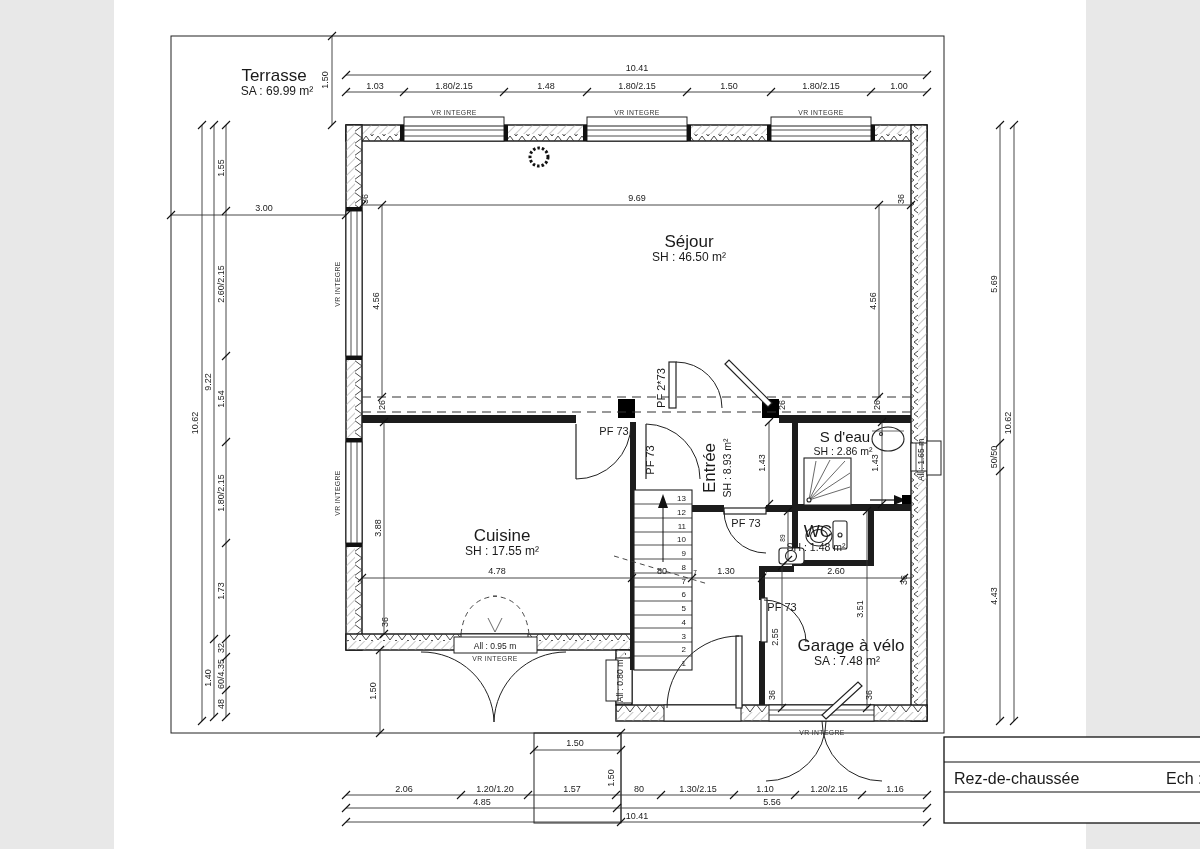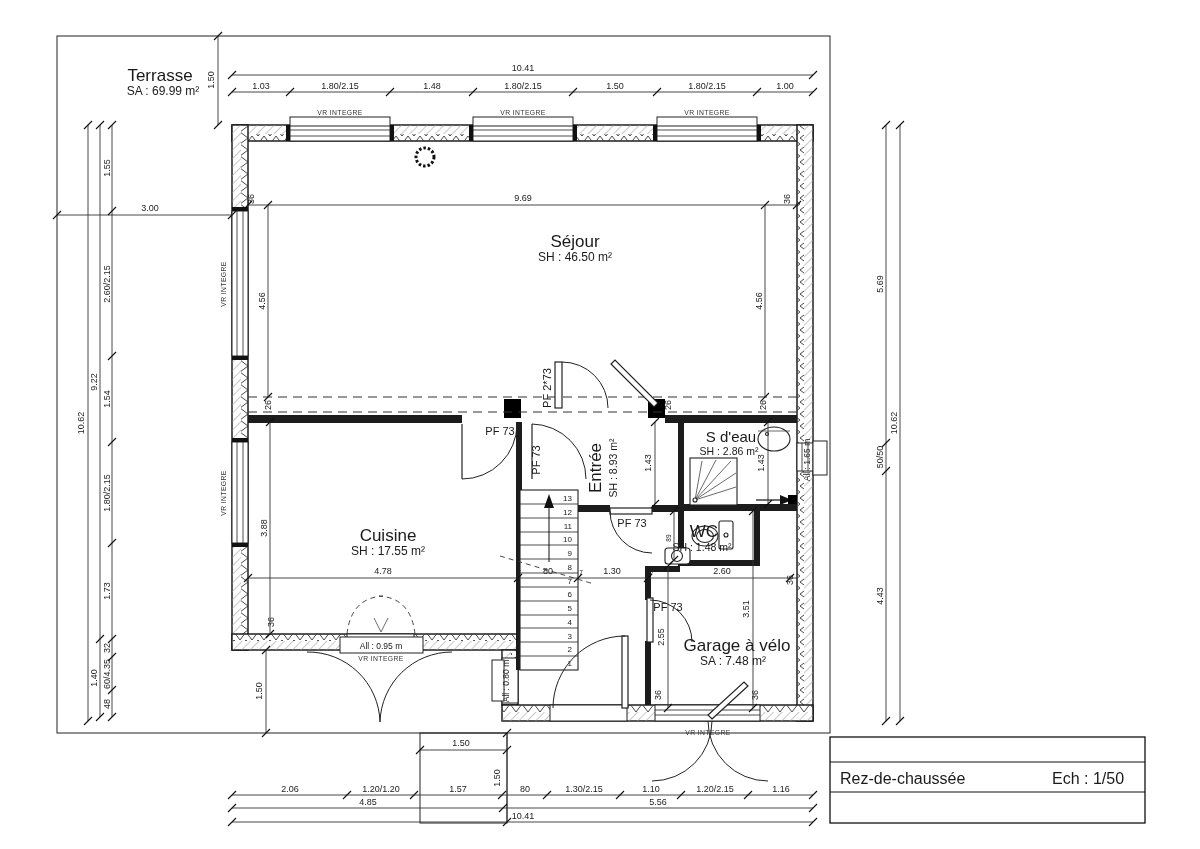--- a/index.html
+++ b/index.html
@@ -1,16 +1,16 @@
 <!DOCTYPE html>
 <html><head>
 <meta charset="utf-8">
 <style>
   html,body{margin:0;padding:0;background:#e8e8e8;}
-  #sheet{width:1200px;height:849px;background:#ffffff;position:relative;margin:0 auto;
+  #sheet{width:972px;height:849px;background:#ffffff;position:relative;margin:0 auto;
          font-family:"Liberation Sans",sans-serif;}
   svg text{font-family:"Liberation Sans",sans-serif;fill:#1a1a1a;}
   .room{font-size:17px;text-anchor:middle;}
   .area{font-size:12px;text-anchor:middle;}
   .dim{font-size:9px;text-anchor:middle;fill:#222;}
   .dim7{font-size:6.5px;text-anchor:middle;fill:#222;}
   .vr{font-size:6.8px;text-anchor:middle;fill:#333;letter-spacing:.4px;}
   .pf{font-size:11px;text-anchor:middle;}
   .all{font-size:8.5px;text-anchor:middle;}
   .tnum{font-size:8px;text-anchor:end;}

